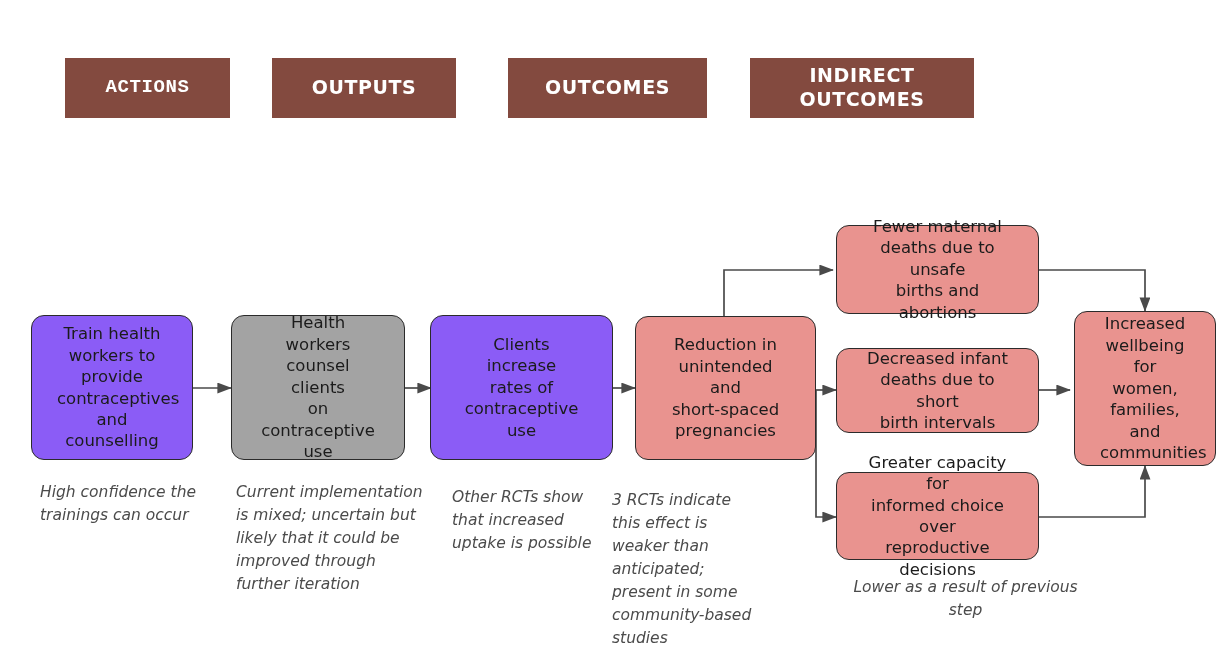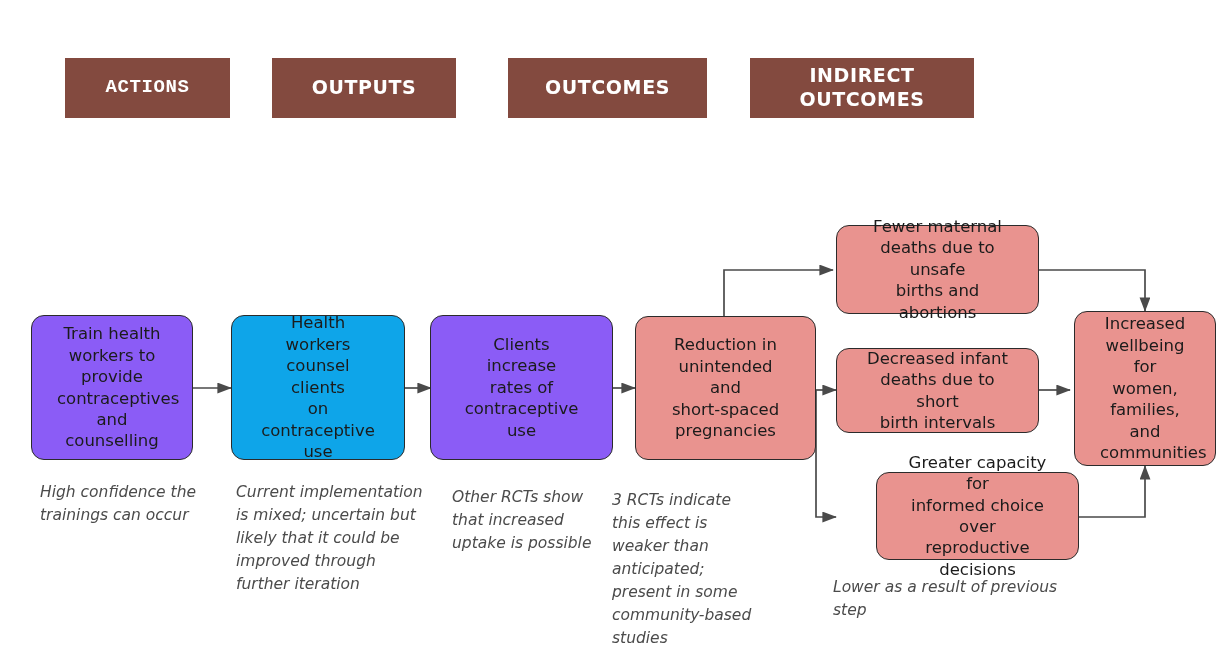--- a/index.html
+++ b/index.html
@@ -47,21 +47,21 @@
     align-items: center;
     justify-content: center;
     text-align: center;
     color: #1b1b1b;
     font-size: 16.5px;
     line-height: 1.30;
     padding: 6px 25px;
     font-family: "DejaVu Sans", "Liberation Sans", sans-serif;
   }
   .node.green  { background: #8b5cf6; }
-  .node.orange { background: #0ea5e9; }
+  .node.orange { background: #a3a3a3; }
   .node.red    { background: #e9938f; }
 
   .node-text { display: block; width: 100%; white-space: pre-line; }
 
   
   .caption {
     position: absolute;
     font-style: italic;
     font-size: 15.5px;
     line-height: 1.48;
@@ -152,21 +152,21 @@
 deaths due to unsafe
 births and abortions</span>
   </div>
 
   <div class="node red" style="left:836px; top:348px; width:203px; height:85px;">
     <span class="node-text">Decreased infant
 deaths due to short
 birth intervals</span>
   </div>
 
-  <div class="node red" style="left:876px; top:472px; width:203px; height:88px;">
+  <div class="node red" style="left:836px; top:472px; width:203px; height:88px;">
     <span class="node-text">Greater capacity for
 informed choice over
 reproductive decisions</span>
   </div>
 
   <div class="node red" style="left:1074px; top:311px; width:142px; height:155px;">
     <span class="node-text">Increased
 wellbeing for
 women,
 families, and
@@ -187,16 +187,16 @@
 uptake is possible</div>
 
   <div class="caption" style="left:612px; top:489px; width:165px;">3 RCTs indicate
 this effect is
 weaker than
 anticipated;
 present in some
 community-based
 studies</div>
 
-  <div class="caption" style="left:833px; top:576px; width:265px;">Lower as a result of previous
+  <div class="caption" style="left:833px; top:576px; width:265px;text-align:center;">Lower as a result of previous
 step</div>
 
 </div>
 
 </body></html>

